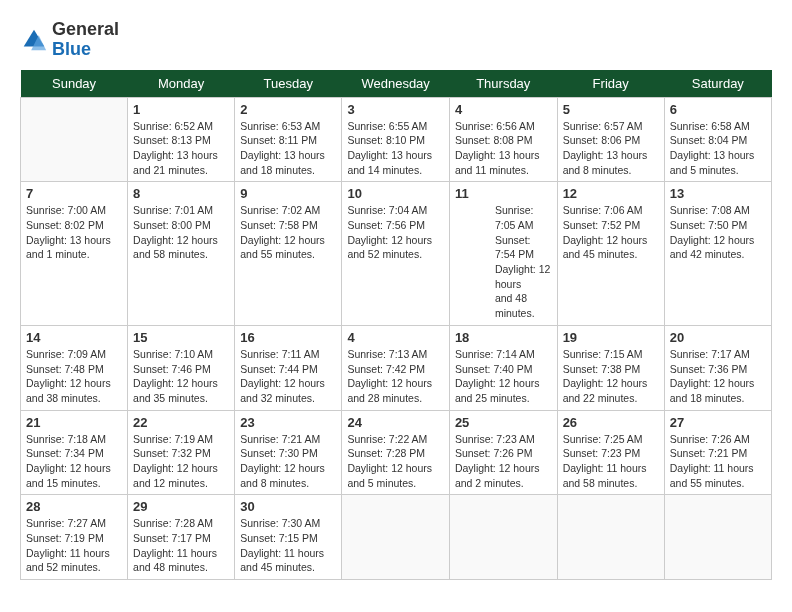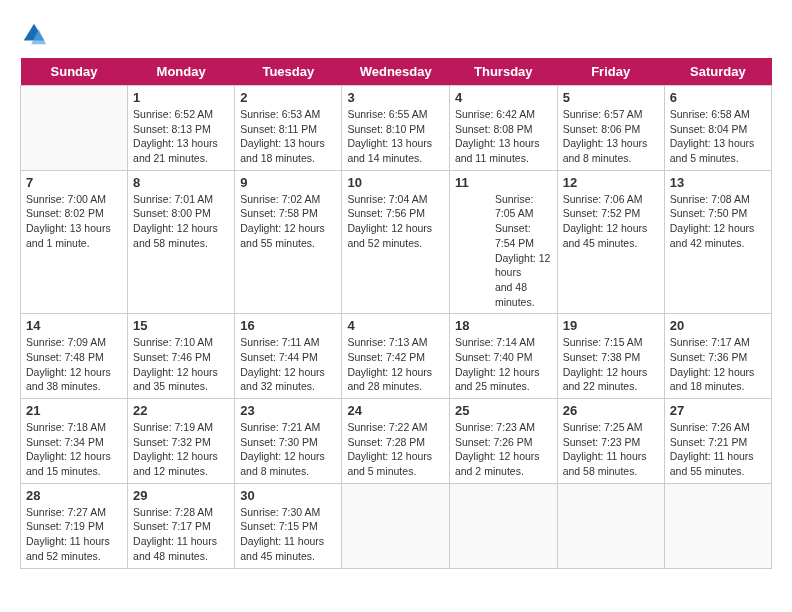--- a/index.html
+++ b/index.html
@@ -43,26 +43,26 @@
     .subtitle {
       font-size: 14px;
       color: #555;
     }
     table {
       width: 100%;
       border-collapse: collapse;
       font-size: 11px;
     }
     .day-header {
-      background-color: #be185d;
+      background-color: #14532d;
       color: #fff;
       text-align: center;
       padding: 6px 4px;
       font-size: 13px;
-      font-weight: bold;
+      font-weight: normal;
     }
     td {
       border: 1px solid #ccc;
       vertical-align: top;
       padding: 4px 5px;
       width: 108px;
       min-height: 80px;
     }
     .day-num {
       font-size: 13px;
@@ -85,20 +85,24 @@
   </style>
 </head>
 <body>
 
 <div class="header">
   <div class="logo">
     <svg class="logo-icon" viewBox="0 0 30 30">
       <polygon points="15,4 26,22 4,22" fill="#1a6db5"></polygon>
       <polygon points="20,10 28,26 12,26" fill="#5ba3e0" opacity="0.7"></polygon>
     </svg>
+    <div class="logo-text">
+      <span class="logo-general">General</span><br>
+      <span class="logo-blue">Blue</span>
+    </div>
   </div>
 </div>
 
 <table>
   <thead>
     <tr>
     <th class="day-header">Sunday</th>
         <th class="day-header">Monday</th>
         <th class="day-header">Tuesday</th>
         <th class="day-header">Wednesday</th>
@@ -126,21 +130,21 @@
         </td>
         <td>
           <span class="day-num">3</span>
           <div class="day-info" style="white-space: pre-line;">Sunrise: 6:55 AM
 Sunset: 8:10 PM
 Daylight: 13 hours
 and 14 minutes.</div>
         </td>
         <td>
           <span class="day-num">4</span>
-          <div class="day-info" style="white-space: pre-line;">Sunrise: 6:42 AM
+          <div class="day-info" style="white-space: pre-line;">Sunrise: 6:56 AM
 Sunset: 8:08 PM
 Daylight: 13 hours
 and 11 minutes.</div>
         </td>
         <td>
           <span class="day-num">5</span>
           <div class="day-info" style="white-space: pre-line;">Sunrise: 6:57 AM
 Sunset: 8:06 PM
 Daylight: 13 hours
 and 8 minutes.</div>

